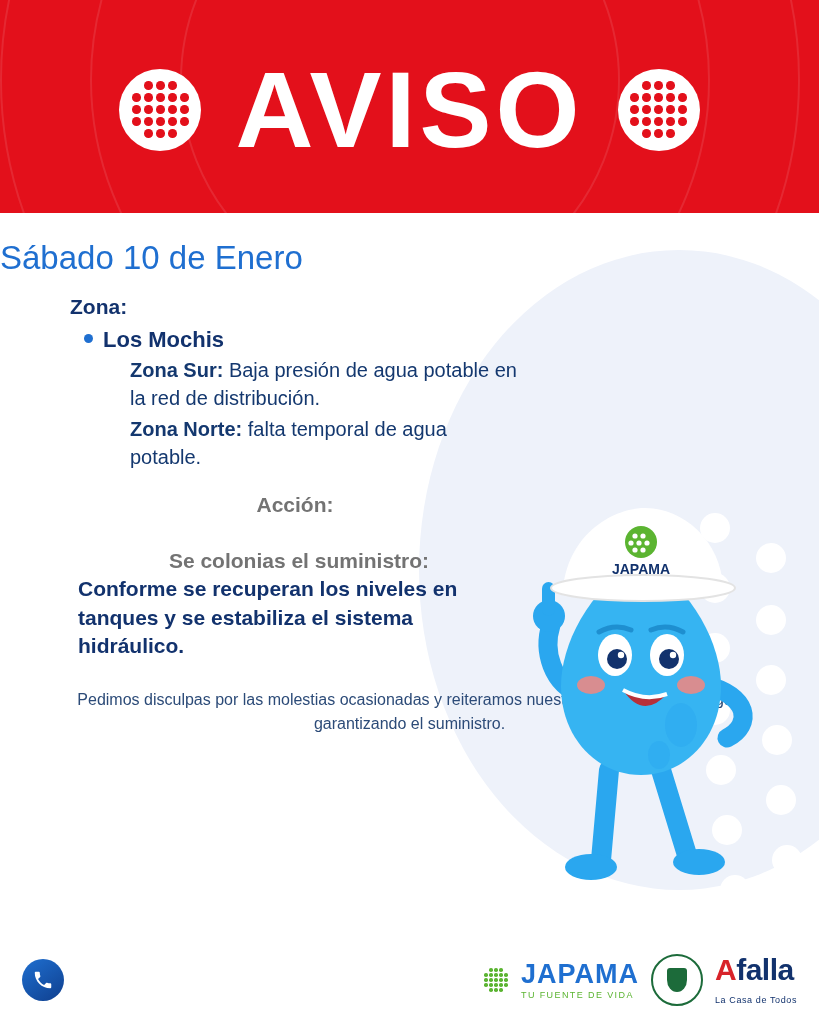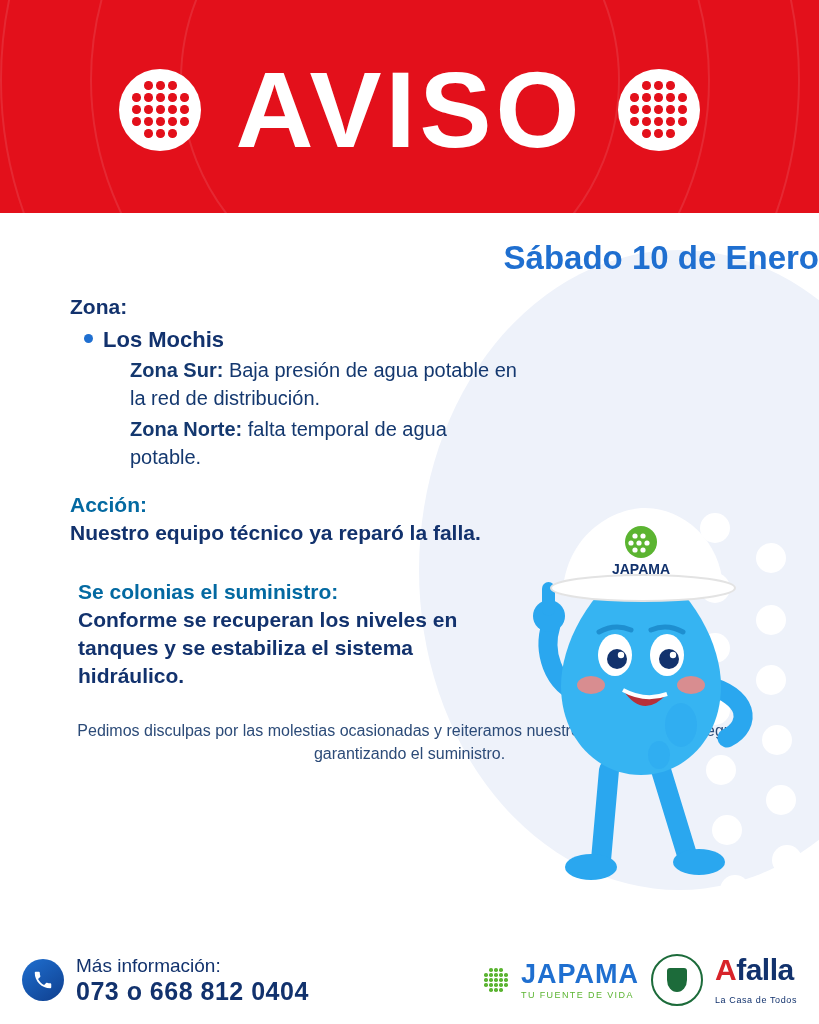--- a/index.html
+++ b/index.html
@@ -86,24 +86,24 @@
   }
   .title-line {
     font-size: 30px;
     line-height: 1.33;
     font-weight: normal;
     color: #12326d;
   }
   .title-line b { font-weight: bold; }
 
   .subtitle {
-    text-align: right;
+    text-align: left;
     color: #1f6fd0;
     font-size: 33px;
-    font-weight: bold;
+    font-weight: normal;
     margin-top: 26px;
   }
 
   
   .main-body {
     padding: 18px 0 0 70px;
     width: 520px;
     color: #12326d;
   }
   .lbl {
@@ -137,21 +137,22 @@
     line-height: 1.38;
     color: #14386f;
     margin-top: 4px;
   }
   .zona-line b { font-weight: bold; }
 
   .section { margin-top: 22px; }
   .section .head {
     font-size: 21px;
     font-weight: bold;
-    color: #0369a1;
+    color: #737373;
+    text-align: center;
   }
   .section .txt {
     font-size: 21px;
     font-weight: bold;
     line-height: 1.35;
     color: #12326d;
     margin-top: 2px;
     max-width: 430px;
   }
   .section.normaliza { margin-top: 32px; padding-left: 8px;}
@@ -335,21 +336,20 @@
 
     <div class="zona-line">
       <b>Zona Sur:</b><span> Baja presión de agua potable en la red de distribución.</span>
     </div>
     <div class="zona-line">
       <b>Zona Norte:</b><span> falta temporal de agua potable.</span>
     </div>
 
     <div class="section">
       <div class="head">Acción:</div>
-      <div class="txt">Nuestro equipo técnico ya reparó la falla.</div>
     </div>
 
     <div class="section normaliza">
       <div class="head">Se colonias el suministro:</div>
       <div class="txt">Conforme se recuperan los niveles en tanques y se estabiliza el sistema hidráulico.</div>
     </div>
   </div>
 
   <div class="apology">Pedimos disculpas por las molestias ocasionadas y reiteramos nuestro compromiso de seguir garantizando el suministro.</div>
 </div>
@@ -403,24 +403,20 @@
   </svg>
 </div>
 
 <div class="footer">
   <div class="phone-badge">
     <svg width="22" height="22" viewBox="0 0 24 24" fill="#ffffff">
       <path d="M6.6 10.8c1.4 2.8 3.8 5.2 6.6 6.6l2.2-2.2c.3-.3.7-.4 1-.2 1.1.4 2.4.6 3.6.6.6 0 1 .4 1 1V20c0 .6-.4 1-1 1C10.6 21 3 13.4 3 4c0-.6.4-1 1-1h3.5c.6 0 1 .4 1 1 0 1.3.2 2.5.6 3.6.1.3 0 .7-.2 1l-2.3 2.2z"></path>
     </svg>
   </div>
 
-  <div class="info-txt">
-    <div class="l1">Más información:</div>
-    <div class="l2">073 o 668 812 0404</div>
-  </div>
 
   <div class="footer-spacer"></div>
 
   <div class="japama-logo">
     <div class="japama-mark" id="japamaMark">
         <i style="width: 3.57px; height: 3.57px; left: 10.285px; top: 5.355px; background: rgb(91, 180, 49);"></i>
         <i style="width: 3.57px; height: 3.57px; left: 15.215px; top: 5.355px; background: rgb(91, 180, 49);"></i>
         <i style="width: 3.57px; height: 3.57px; left: 20.145px; top: 5.355px; background: rgb(91, 180, 49);"></i>
         <i style="width: 3.57px; height: 3.57px; left: 5.355px; top: 10.285px; background: rgb(91, 180, 49);"></i>
         <i style="width: 3.57px; height: 3.57px; left: 10.285px; top: 10.285px; background: rgb(91, 180, 49);"></i>

